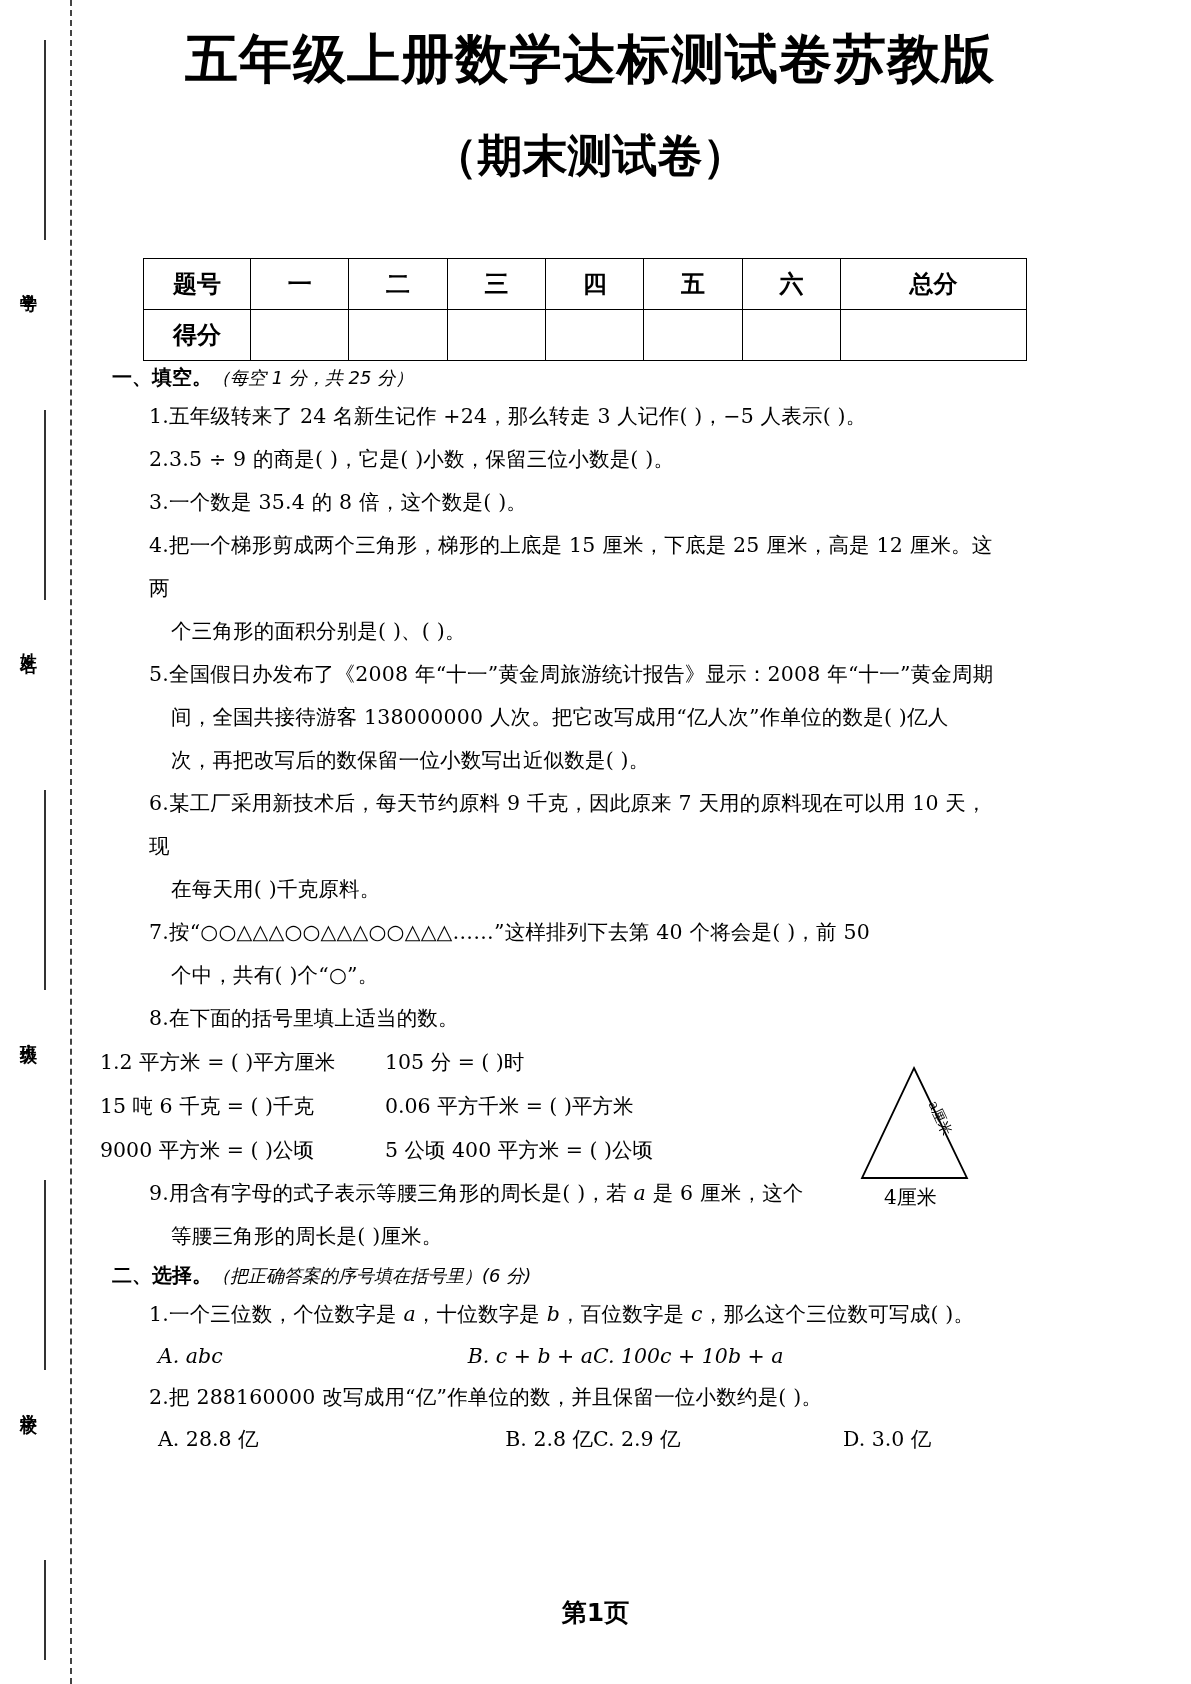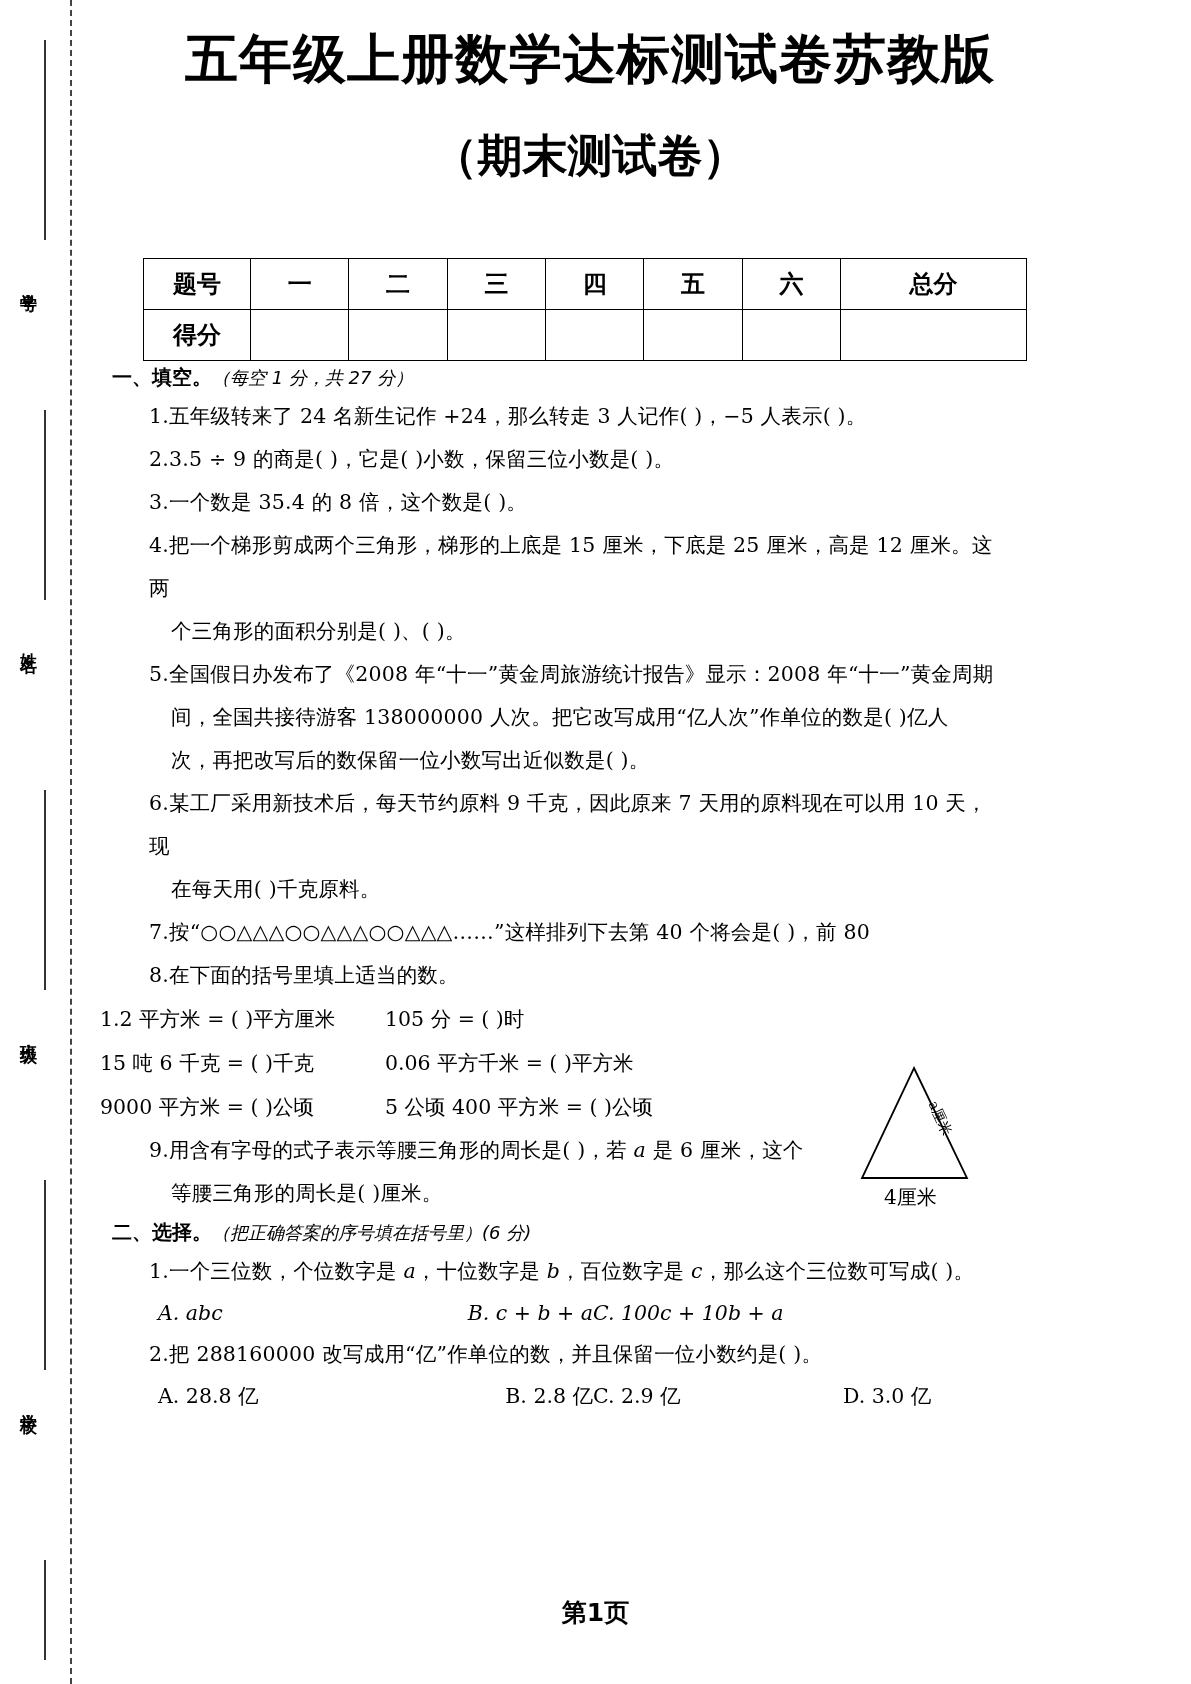--- a/index.html
+++ b/index.html
@@ -188,21 +188,21 @@
       <td></td>
       <td></td>
       <td></td>
       <td></td>
     </tr>
   </tbody>
     </table>
 
   <div class="content">
 
-    <div class="sec-head"><span>一、填空。</span><span class="paren">（每空 1 分，共 27 分）</span></div>
+    <div class="sec-head"><span>一、填空。</span><span class="paren">（每空 1 分，共 25 分）</span></div>
 
     <div class="q">
       <span class="q-num">1.</span><span>五年级转来了 24 名新生记作 +24，那么转走 3 人记作(          )，−5 人表示(                    )。</span>
     </div>
 
     <div class="q">
       <span class="q-num">2.</span><span>3.5 ÷ 9 的商是(        )，它是(          )小数，保留三位小数是(        )。</span>
     </div>
 
     <div class="q">
@@ -219,21 +219,22 @@
       <span class="cont">间，全国共接待游客 138000000 人次。把它改写成用“亿人次”作单位的数是(        )亿人</span>
       <span class="cont">次，再把改写后的数保留一位小数写出近似数是(        )。</span>
     </div>
 
     <div class="q">
       <span class="q-num">6.</span><span>某工厂采用新技术后，每天节约原料 9 千克，因此原来 7 天用的原料现在可以用 10 天，现</span>
       <span class="cont">在每天用(      )千克原料。</span>
     </div>
 
     <div class="q">
-      <span class="q-num">7.</span><span>按“○○△△△○○△△△○○△△△……”这样排列下去第 40 个将会是(        )，前 80</span>
+      <span class="q-num">7.</span><span>按“○○△△△○○△△△○○△△△……”这样排列下去第 40 个将会是(        )，前 50</span>
+      <span class="cont">个中，共有(       )个“○”。</span>
     </div>
 
     <div class="q">
       <span class="q-num">8.</span><span>在下面的括号里填上适当的数。</span>
     </div>
 
     <div class="conv-row">
       <span class="c1">1.2 平方米 = (            )平方厘米</span>
       <span>105 分 = (           )时</span>
     </div>

